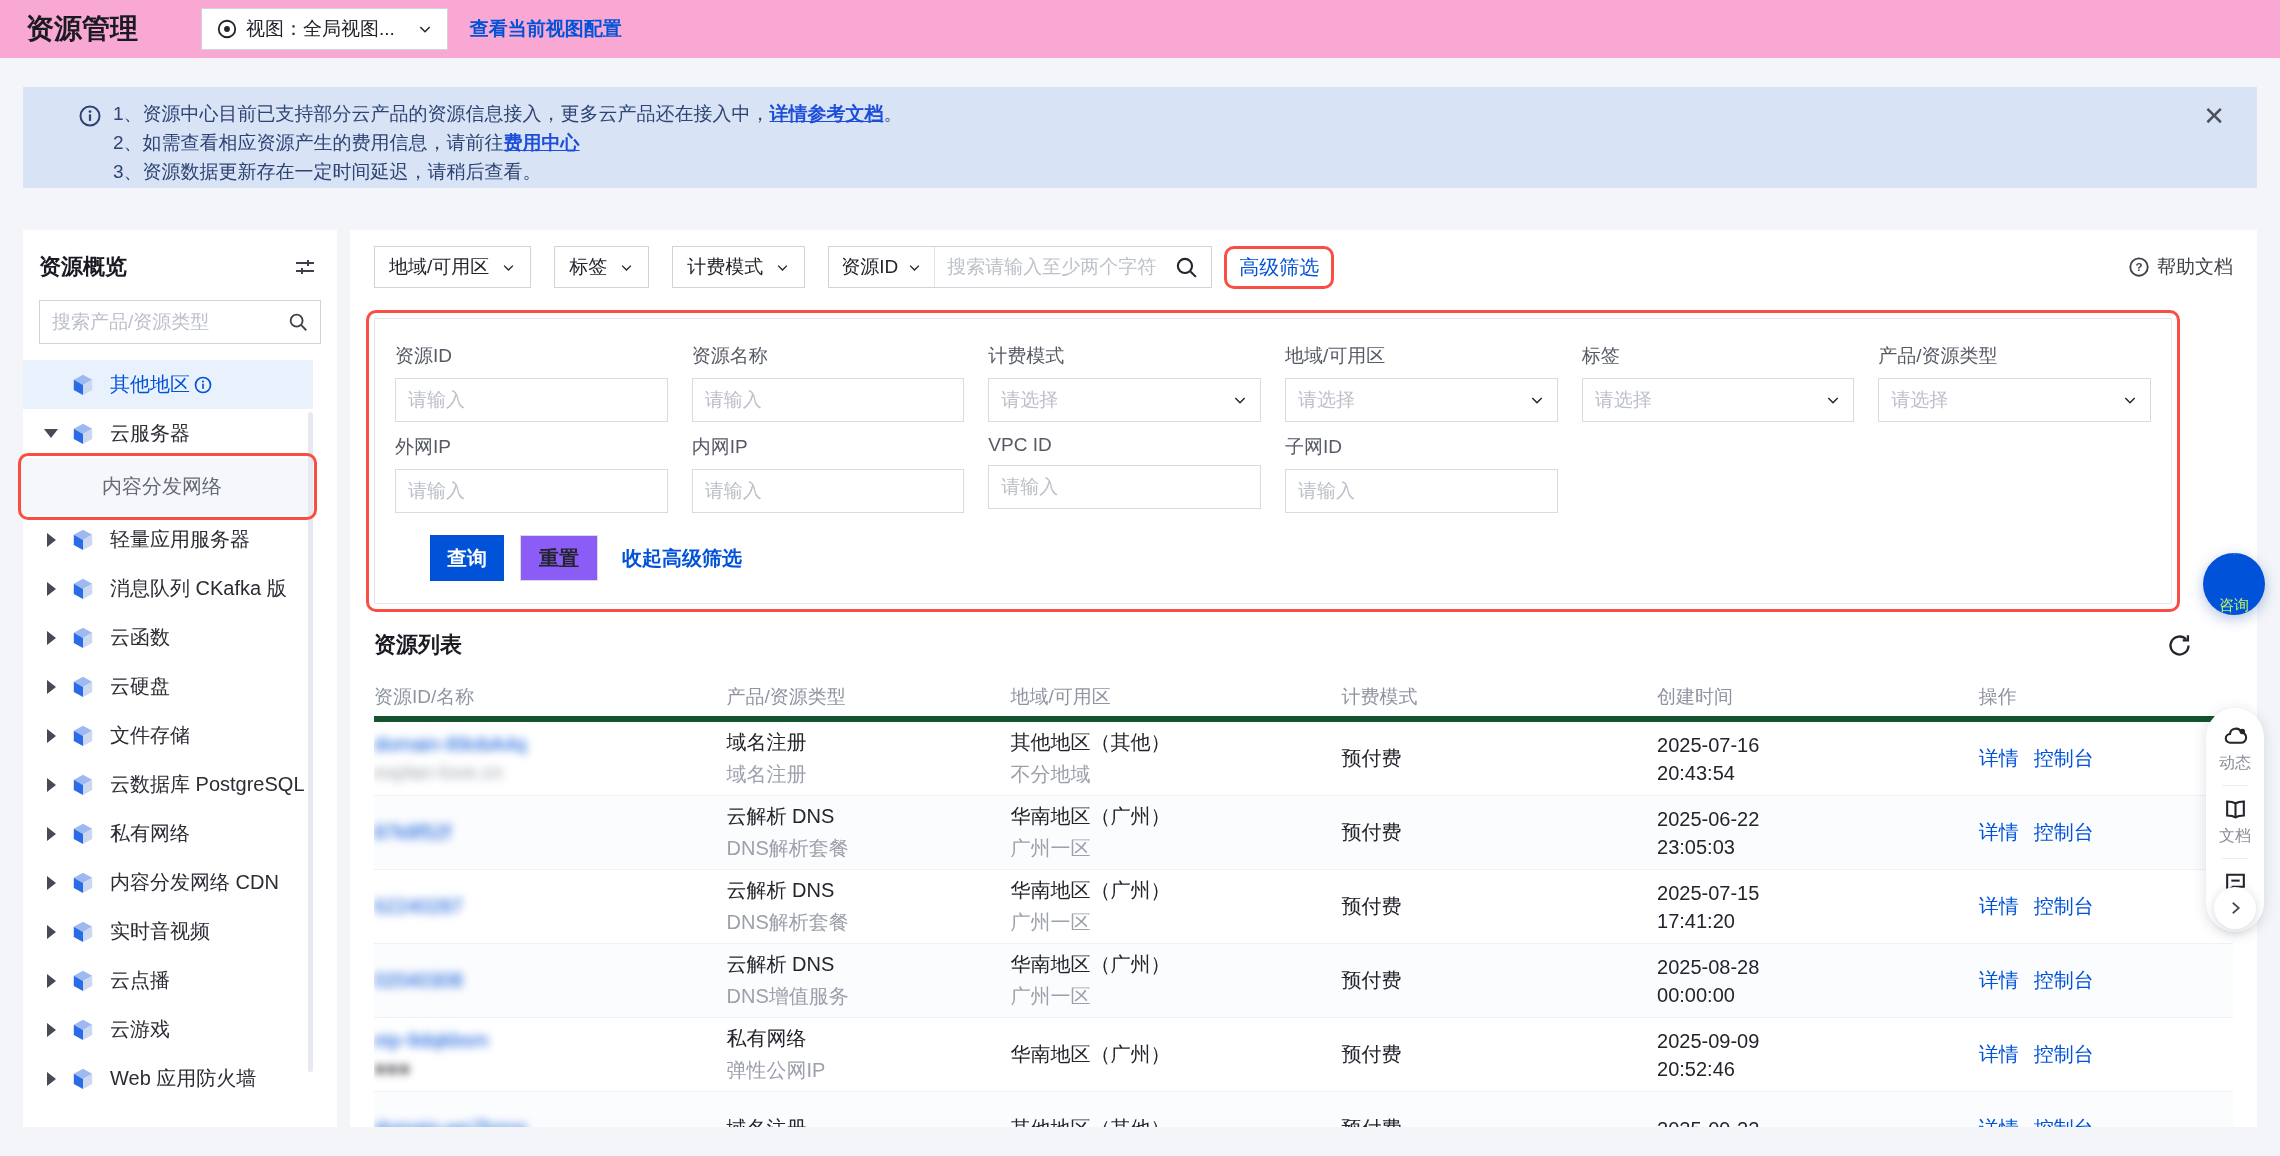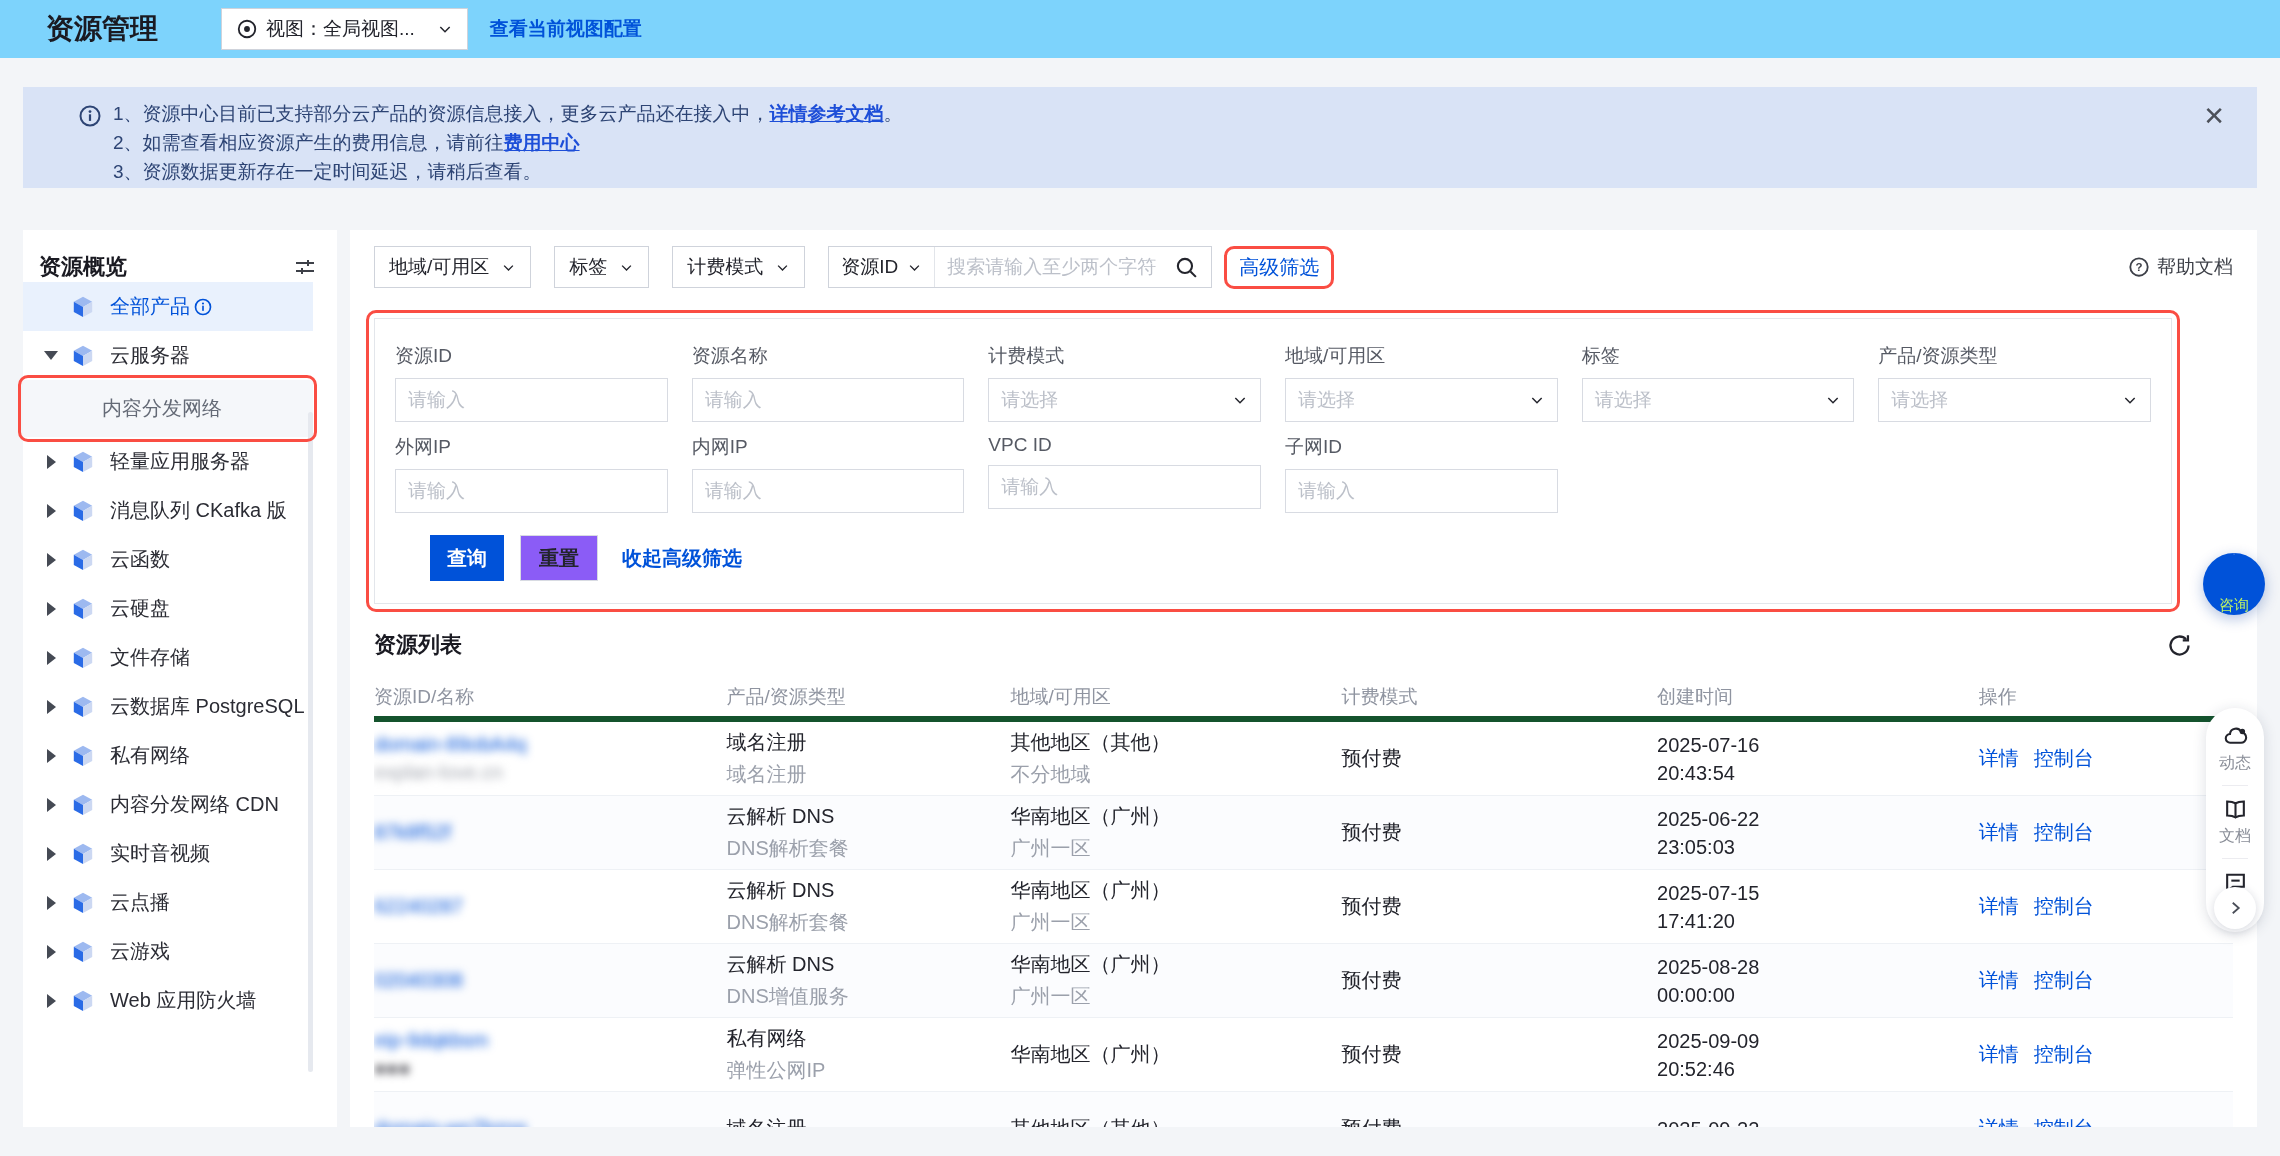--- a/index.html
+++ b/index.html
@@ -9,21 +9,21 @@
     background:#f3f5f8;
     font-family:"Liberation Sans","DejaVu Sans",sans-serif;
     color:#23242c;
     overflow:hidden;
   }
   svg { display:block; }
 
   
   .top {
     position:absolute; top:0; left:0; right:0; height:58px;
-    background:#7dd3fc; display:flex; align-items:center; padding-left:46px;
+    background:#f9a8d4; display:flex; align-items:center; padding-left:26px;
   }
   .page-title { font-size:28px; font-weight:700; color:#1a1a22; margin-right:63px; }
   .view-select {
     height:42px; min-width:210px; border:1px solid #cfd3db; background:#fff;
     display:flex; align-items:center; gap:8px; padding:0 14px; font-size:19px; cursor:pointer;
   }
   .view-select .chev { margin-left:14px; }
   .view-config { color:#0052d9; font-size:19px; font-weight:600; margin-left:22px; cursor:pointer; }
 
   
@@ -208,33 +208,42 @@
 <div class="sidebar">
   <div class="sb-head">
     <div class="sb-title">资源概览</div>
     <span>
       <svg width="24" height="24" viewBox="0 0 24 24" fill="none" stroke="#3d4048" stroke-width="2">
         <path d="M3 8h18M3 16h18"></path>
           <path d="M15 5v6M9 13v6"></path>
       </svg>
     </span>
   </div>
+  <div class="sb-search">
+    <input placeholder="搜索产品/资源类型" style="">
+    <span class="mag">
+      <svg width="22" height="22" viewBox="0 0 24 24" fill="none" stroke="#3d4048" stroke-width="2">
+          <circle cx="10.5" cy="10.5" r="6.5"></circle>
+          <path d="M15.5 15.5L21 21"></path>
+        </svg>
+    </span>
+  </div>
   <div class="sb-list" id="sb-list">
       <div class="sb-item sel">
     <span class="tri-box">
           <span></span>
         </span>
     <span class="sb-icon">
       <svg width="26" height="26" viewBox="0 0 24 24">
         <path d="M12 2.5l8.5 4.7L12 11.9 3.5 7.2z" fill="#9db9f0"></path>
         <path d="M3.5 7.2v9.3l8.5 4.7v-9.3z" fill="#2a6be6"></path>
         <path d="M20.5 7.2v9.3L12 21.2v-9.3z" fill="#ccd8f2"></path>
       </svg>
     </span>
-    <span class="sb-label">全部产品</span>
+    <span class="sb-label">其他地区</span>
     <span class="sb-info">
       <svg width="20" height="20" viewBox="0 0 24 24" fill="none">
             <circle cx="12" cy="12" r="9" stroke="#0052d9" stroke-width="2"></circle>
             <circle cx="12" cy="7.8" r="1.3" fill="#0052d9"></circle>
             <rect x="11" y="10.4" width="2" height="6.2" fill="#0052d9"></rect>
           </svg>
     </span>
   </div>
       <div class="sb-item">
     <span class="tri-box">

